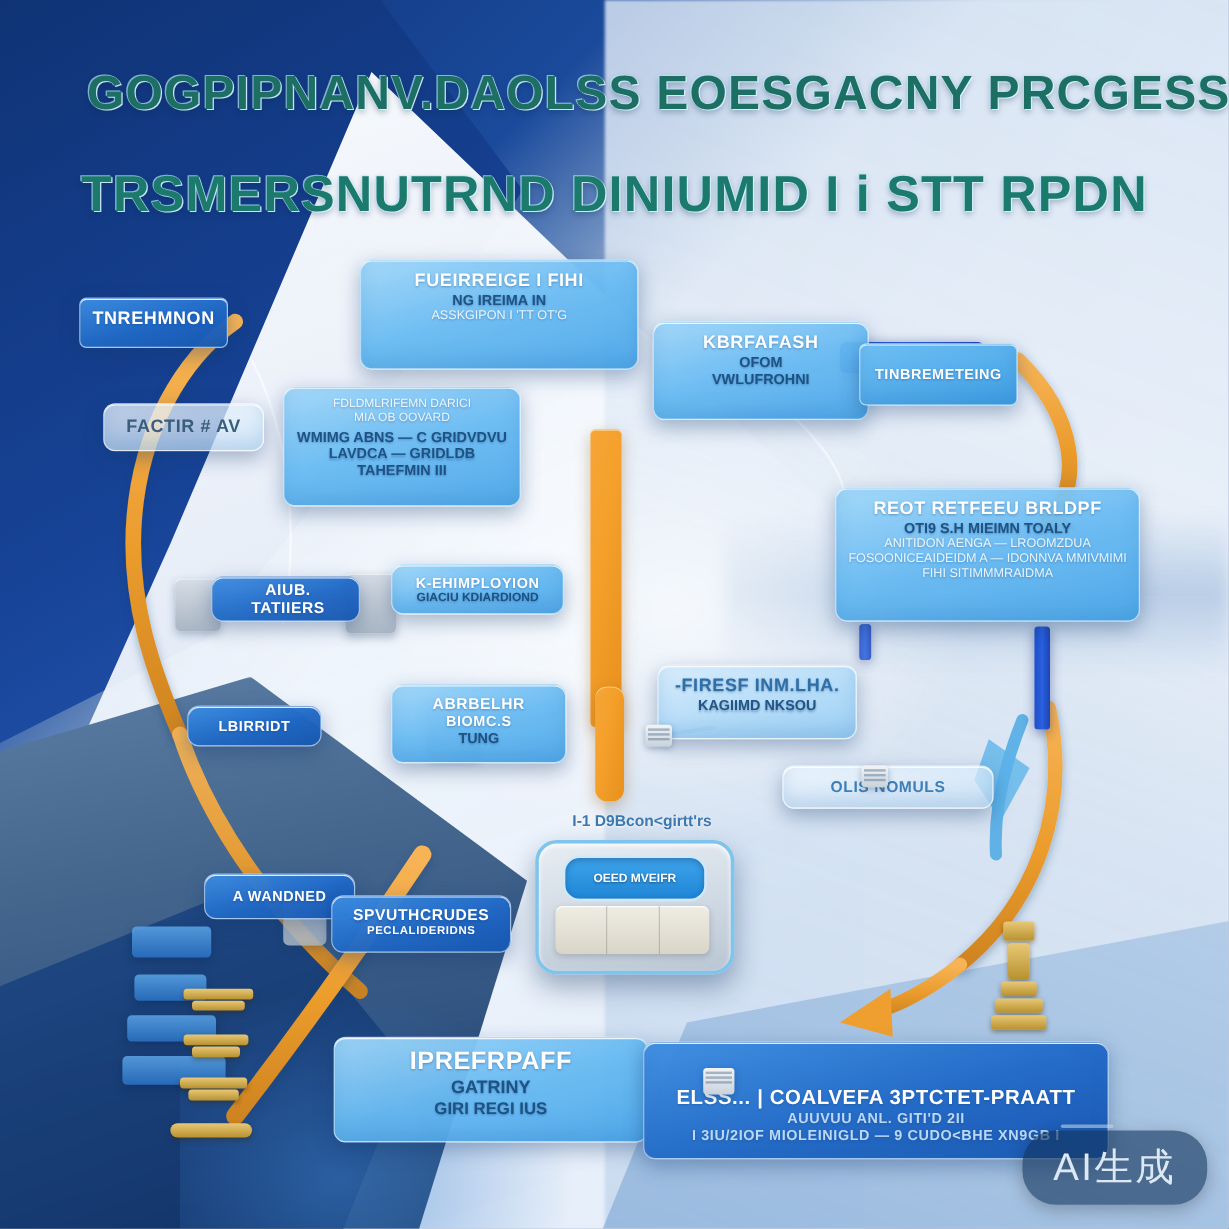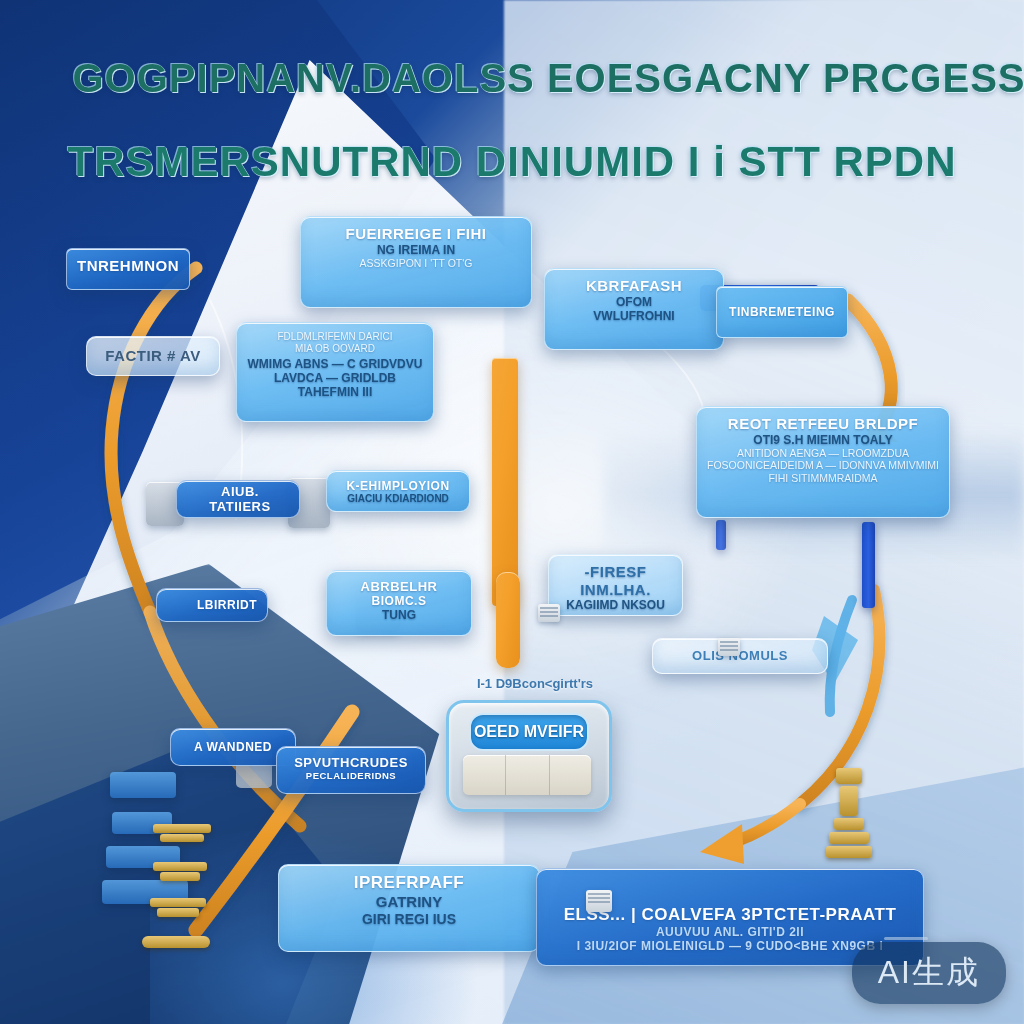--- a/index.html
+++ b/index.html
@@ -172,21 +172,21 @@
     border-radius: 18px;
     background: linear-gradient(170deg, #e7edf3 0%, #cfd9e3 55%, #b9c6d3 100%);
     border: 3px solid #7fc4ec;
     box-shadow: 0 10px 22px rgba(30,60,100,0.4), inset 0 2px 4px rgba(255,255,255,0.9);
   }
   .device-screen {
     position: absolute; left: 20px; top: 10px; width: 116px; height: 34px;
     border-radius: 14px;
     background: linear-gradient(180deg, #3ea5ec, #1f85d6);
     border: 2px solid #cfe8fa;
-    color: #fff; font-size: 16px; font-weight: bold;
+    color: #fff; font-size: 10px; font-weight: bold;
     display: flex; align-items: center; justify-content: center;
     text-shadow: 0 1px 2px rgba(0,40,80,0.6);
     box-shadow: inset 0 2px 5px rgba(0,40,90,0.35);
   }
   .device-body {
     position: absolute; left: 14px; top: 52px; width: 128px; height: 40px;
     border-radius: 6px;
     background: linear-gradient(180deg, #efece4, #d9d5c8);
     box-shadow: inset 0 1px 0 rgba(255,255,255,0.9), 0 2px 5px rgba(0,0,0,0.15);
   }
@@ -351,51 +351,51 @@
 
   <div class="node deep" style="left:176px; top:480px; width:124px; height:38px; display:flex; align-items:center; justify-content:center;padding-left:14px;">
     <span class="t1" style="font-size:13px;">AIUB. TATIIERS</span>
   </div>
 
   <div class="node" style="left:326px; top:470px; width:144px; height:42px;">
     <span class="t1" style="font-size:12px;">K-EHIMPLOYION</span>
     <span class="t2" style="font-size:10px;">GIACIU KDIARDIOND</span>
   </div>
 
-  <div class="node deep" style="left:156px; top:588px; width:112px; height:34px; display:flex; align-items:center; justify-content:flex-end;">
+  <div class="node deep" style="left:156px; top:588px; width:112px; height:34px; display:flex; align-items:center; justify-content:center;">
     <span class="t1" style="font-size:12px;">LBIRRIDT</span>
   </div>
 
   <div class="node" style="left:326px; top:570px; width:146px; height:66px;">
     <span class="t1" style="font-size:13px;">ABRBELHR</span>
     <span class="t1" style="font-size:12px;">BIOMC.S</span>
     <span class="t2" style="font-size:12px;">TUNG</span>
   </div>
 
-  <div class="node pale" style="left:548px; top:554px; width:135px; height:62px;">
+  <div class="node pale" style="left:548px; top:554px; width:166px; height:62px;">
     <span class="t1" style="color:#2f6fa8;">-FIRESF INM.LHA.</span>
     <span class="t2">KAGIIMD NKSOU</span>
   </div>
 
   <div class="node ghost" style="left:652px; top:638px; width:176px; height:36px; display:flex; align-items:center; justify-content:center;">
     <span class="t1" style="font-size:13px; color:#3d7fb6;">OLIS NOMULS</span>
   </div>
 
 
   <div class="node deep" style="left:170px; top:728px; width:126px; height:38px; display:flex; align-items:center; justify-content:center;">
     <span class="t1" style="font-size:12px;">A WANDNED</span>
   </div>
 
   <div class="node deep" style="left:276px; top:746px; width:150px; height:48px;">
     <span class="t1" style="font-size:13px;">SPVUTHCRUDES</span>
     <span class="t1" style="font-size:9.5px;">PECLALIDERIDNS</span>
   </div>
 
   <div class="node" style="left:278px; top:864px; width:262px; height:88px;">
-    <span class="t1" style="font-size:17px;">IPREFRPAFF</span>
+    <span class="t1" style="font-size:21px;">IPREFRPAFF</span>
     <span class="t2" style="font-size:15px;">GATRINY</span>
     <span class="t2" style="font-size:14px;">GIRI REGI  IUS</span>
   </div>
 
   <div class="node deep" style="left:536px; top:868px; width:388px; height:98px;">
     <span class="t1" style="font-size:17px;margin-top:28px;">ELSS... | COALVEFA 3PTCTET-PRAATT</span>
     <span class="t1" style="font-size:12px; color:#bcd8f5;">AUUVUU ANL.        GITI'D  2II</span>
     <span class="t1" style="font-size:12px; color:#bcd8f5;">I 3IU/2IOF MIOLEINIGLD — 9 CUDO&lt;BHE XN9GB I</span>
   </div>
 

